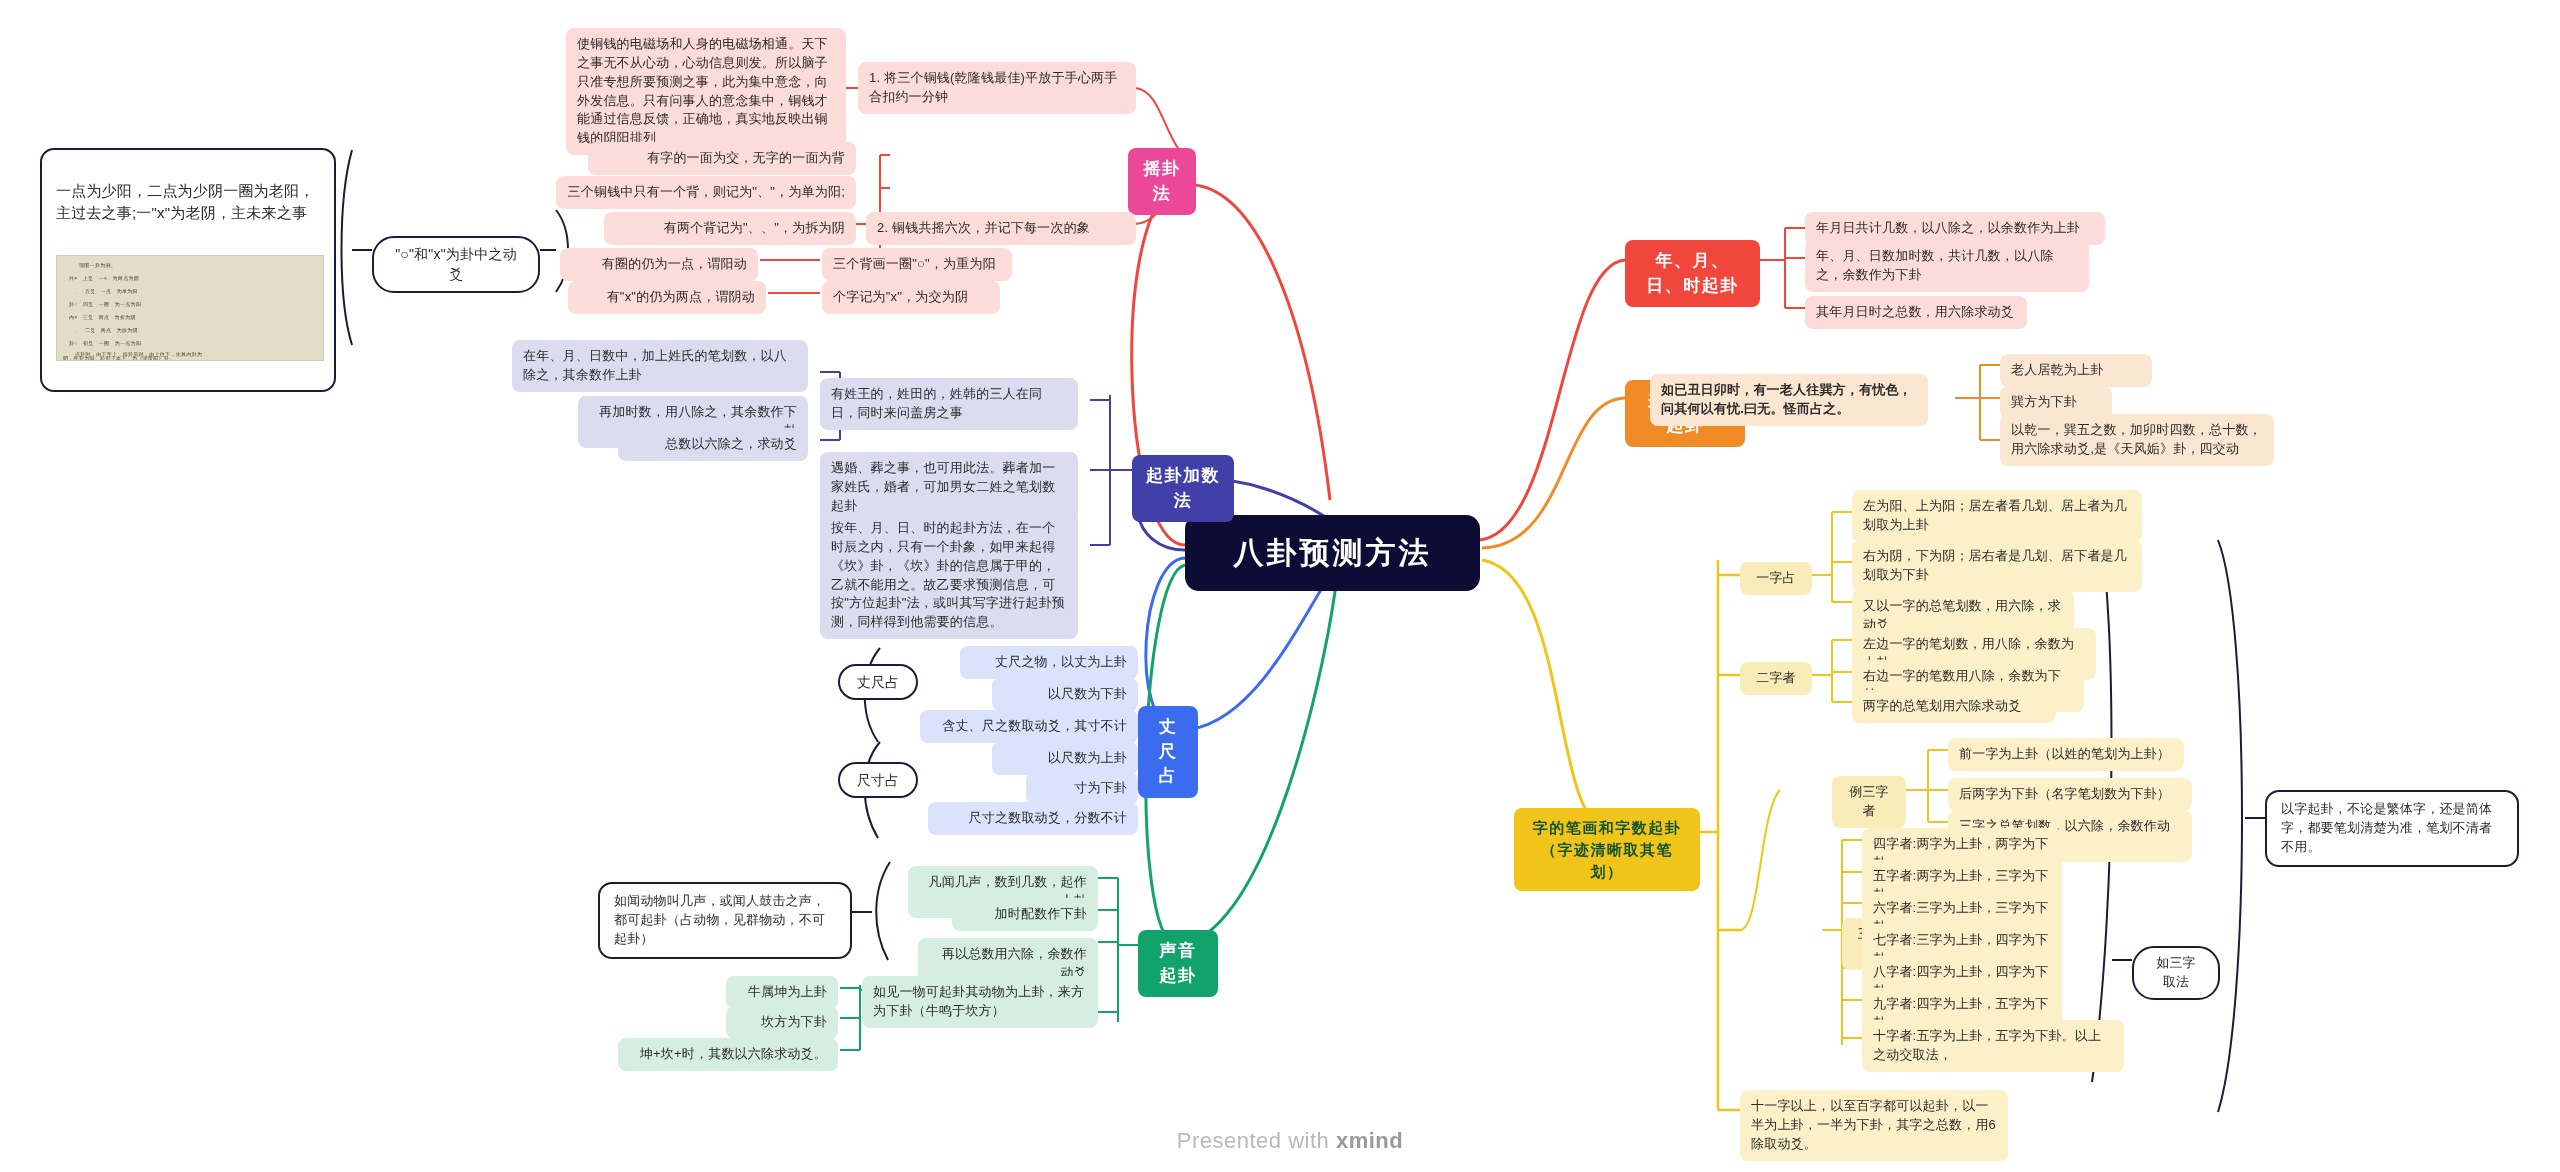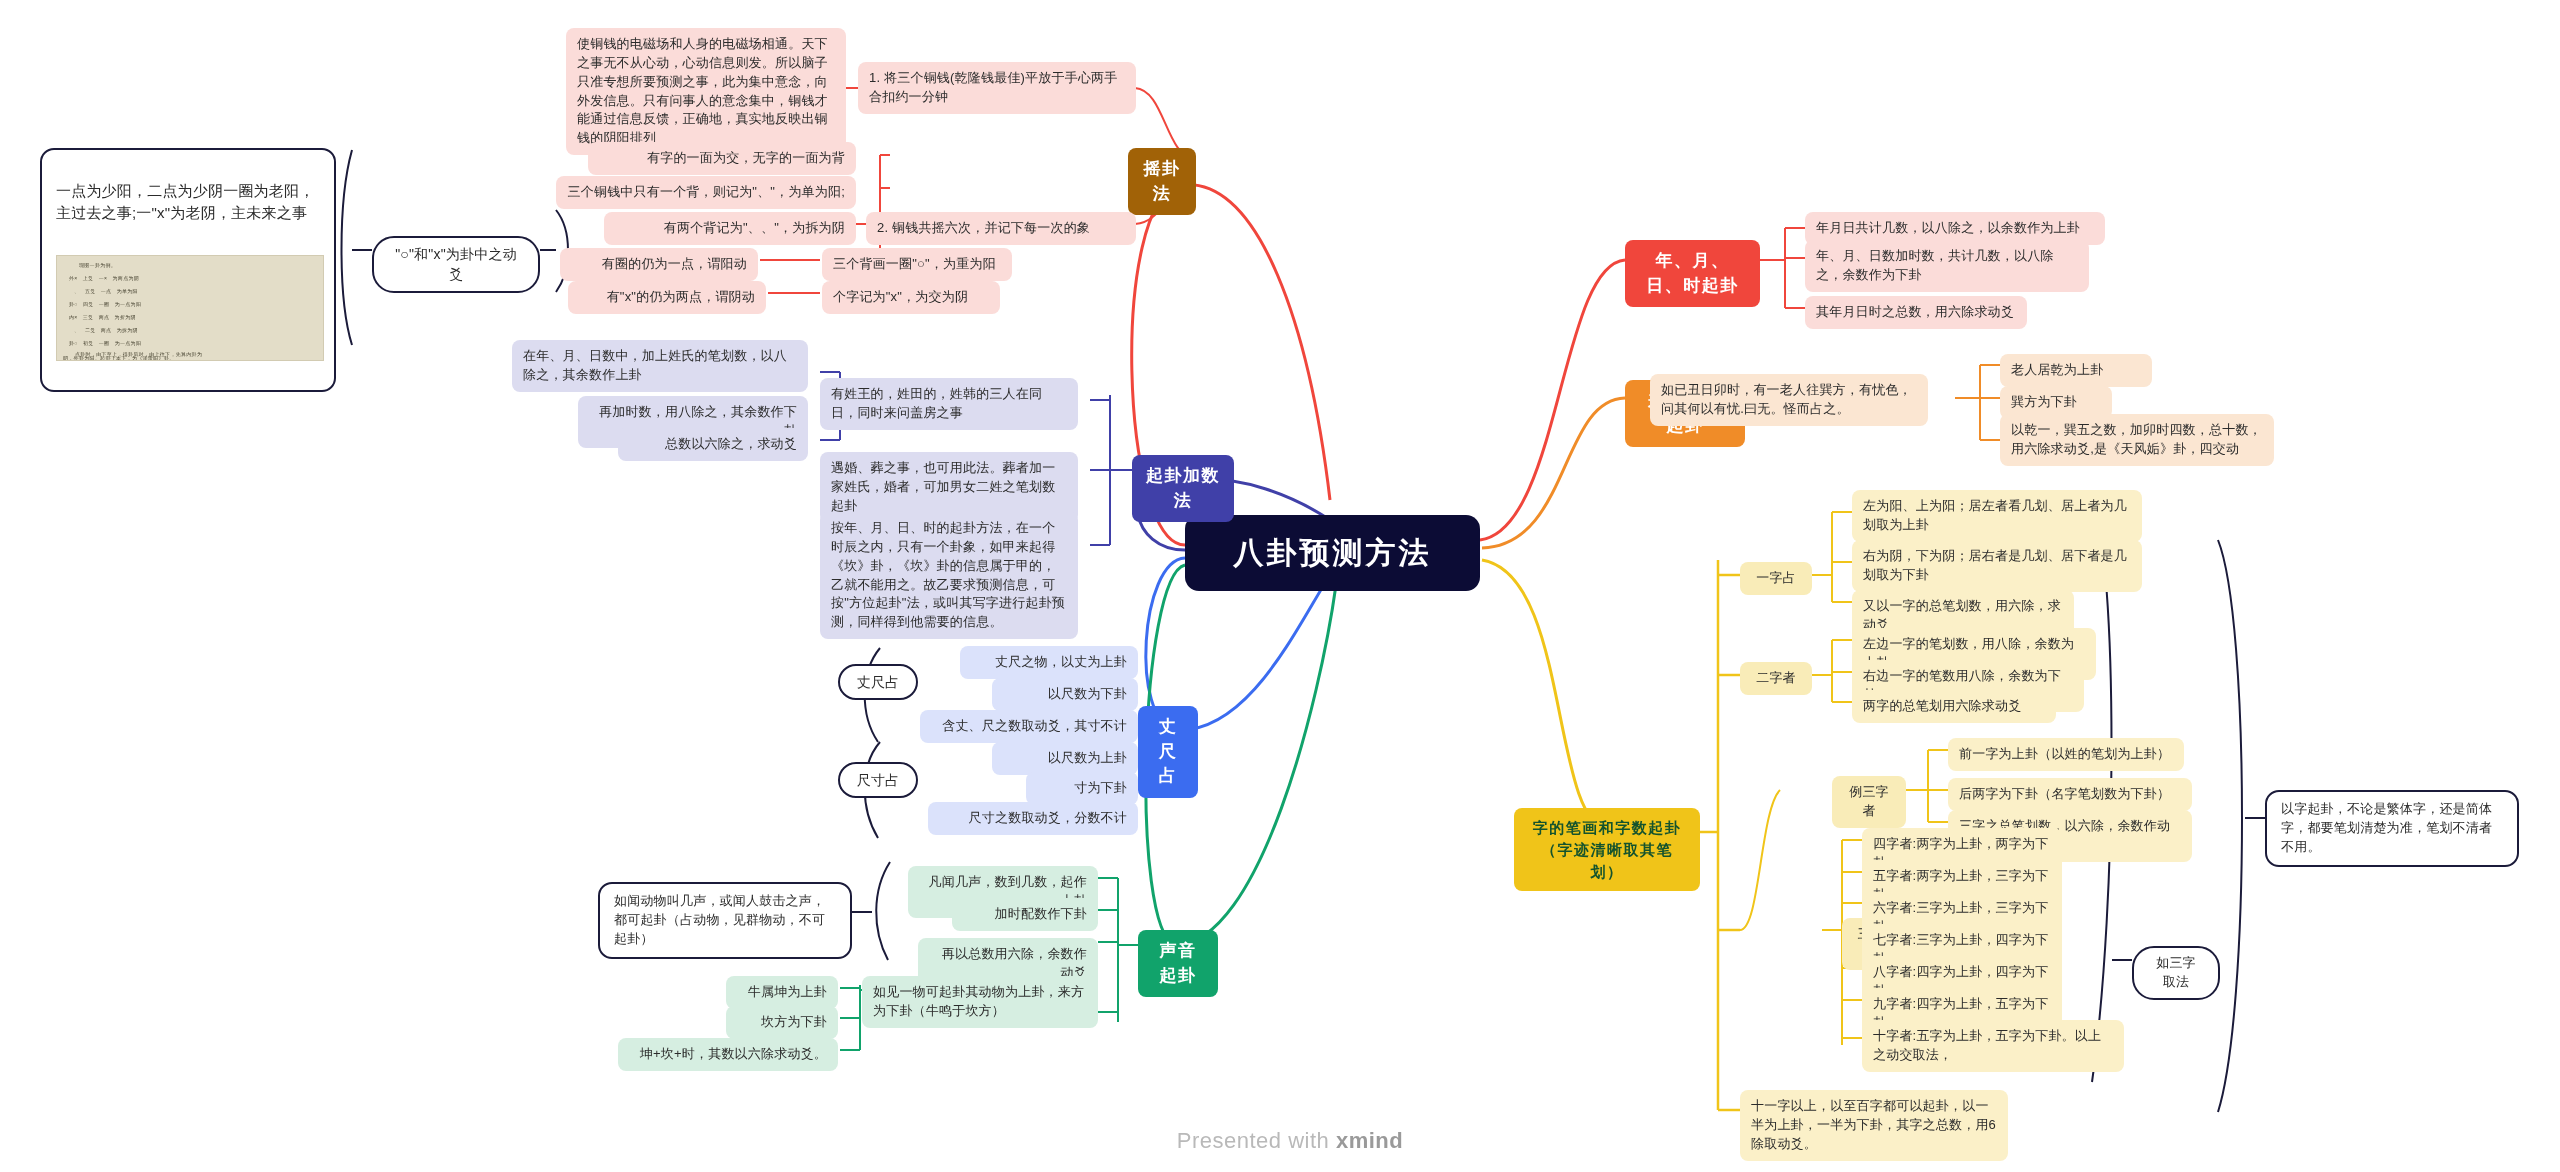--- a/index.html
+++ b/index.html
@@ -45,21 +45,21 @@
   
   .main {
     color: #ffffff;
     font-weight: bold;
     font-size: 17px;
     border-radius: 8px;
     padding: 9px 14px;
     text-align: center;
     letter-spacing: 1.5px;
   }
-  .m-red    { background: #a16207; }
+  .m-red    { background: #ec4899; }
   .m-purple { background: #4040a8; }
   .m-blue   { background: #3b6cf0; }
   .m-green  { background: #11a36b; }
   .m-redL   { background: #f0463c; }
   .m-orange { background: #f08c28; }
   .m-yellow { background: #f0c419; color:#14532d; }
 
   
   .f-pink    { background: #fbdcd9; }
   .f-pink2   { background: #fbdcd9; }
@@ -329,21 +329,21 @@
 
   <div class="node main m-redL" style="left:1625px; top:240px; width:135px;">年、月、日、时起卦</div>
 
   <div class="node f-pink2" style="left:1805px; top:212px; width:300px; font-size:13px;">年月日共计几数，以八除之，以余数作为上卦</div>
   <div class="node f-pink2" style="left:1805px; top:240px; width:284px; font-size:13px;">年、月、日数加时数，共计几数，以八除之，余数作为下卦</div>
   <div class="node f-pink2" style="left:1805px; top:296px; width:222px; font-size:13px;">其年月日时之总数，用六除求动爻</div>
 
   <div class="node main m-orange" style="left:1625px; top:380px; width:120px;">来人方位起卦</div>
 
   <div class="node f-orange" style="left:1650px; top:374px; width:278px; font-size:13px; opacity:0;"></div>
-  <div class="node f-orange" style="left:1650px; top:374px; width:278px; font-size:13px;">如已丑日卯时，有一老人往巽方，有忧色，问其何以有忧.曰无。怪而占之。</div>
+  <div class="node f-orange" style="left:1650px; top:374px; width:278px; font-size:13px;font-weight:bold;">如已丑日卯时，有一老人往巽方，有忧色，问其何以有忧.曰无。怪而占之。</div>
 
   <div class="node f-orange" style="left:2000px; top:354px; width:152px; font-size:13px;">老人居乾为上卦</div>
   <div class="node f-orange" style="left:2000px; top:386px; width:112px; font-size:13px;">巽方为下卦</div>
   <div class="node f-orange" style="left:2000px; top:414px; width:274px; font-size:13px;">以乾一，巽五之数，加卯时四数，总十数，用六除求动爻,是《天风姤》卦，四交动</div>
 
   <div class="node main m-yellow ta-c" style="left:1514px; top:808px; width:186px; font-size:15px;">字的笔画和字数起卦
 （字迹清晰取其笔划）</div>
 
   <div class="node f-yellow2 ta-c" style="left:1740px; top:562px; width:72px; font-size:13px;">一字占</div>
   <div class="node f-yellow" style="left:1852px; top:490px; width:290px; font-size:13px;">左为阳、上为阳；居左者看几划、居上者为几划取为上卦</div>

